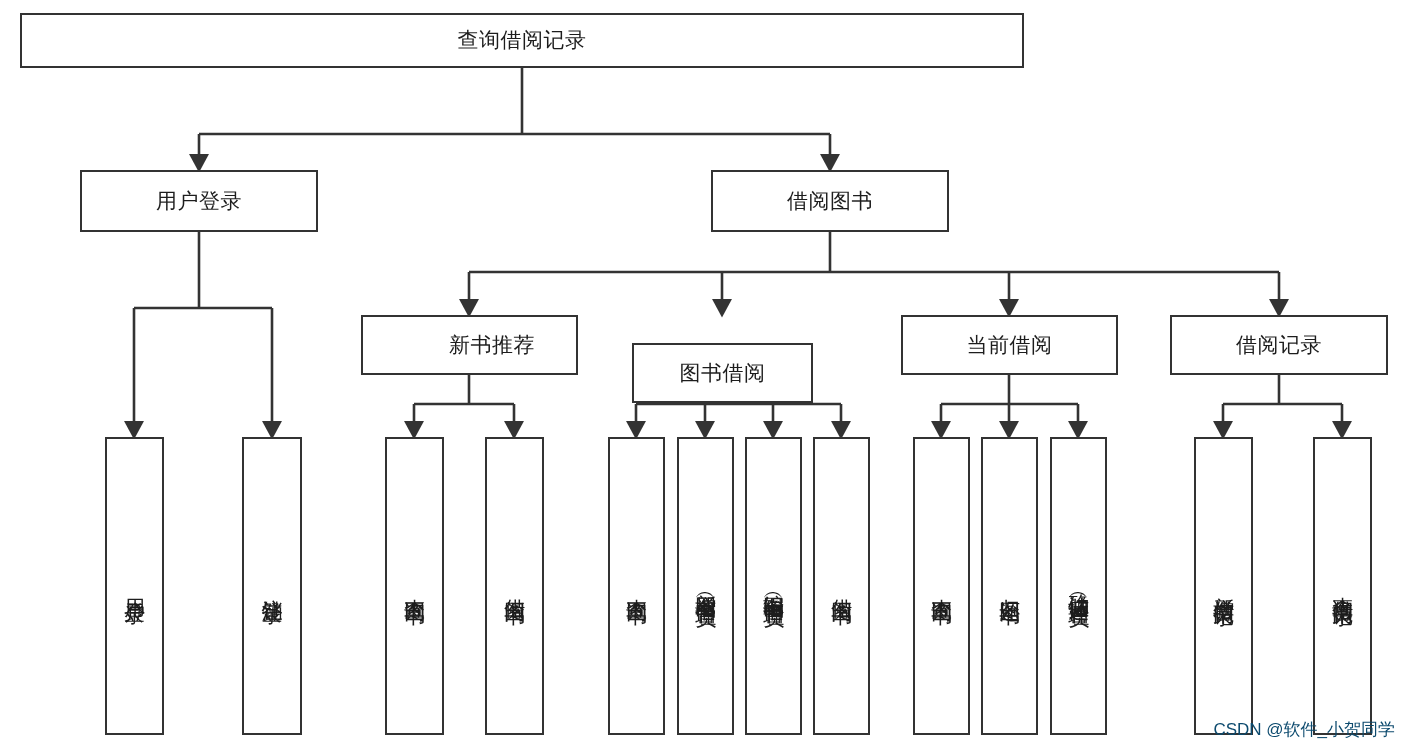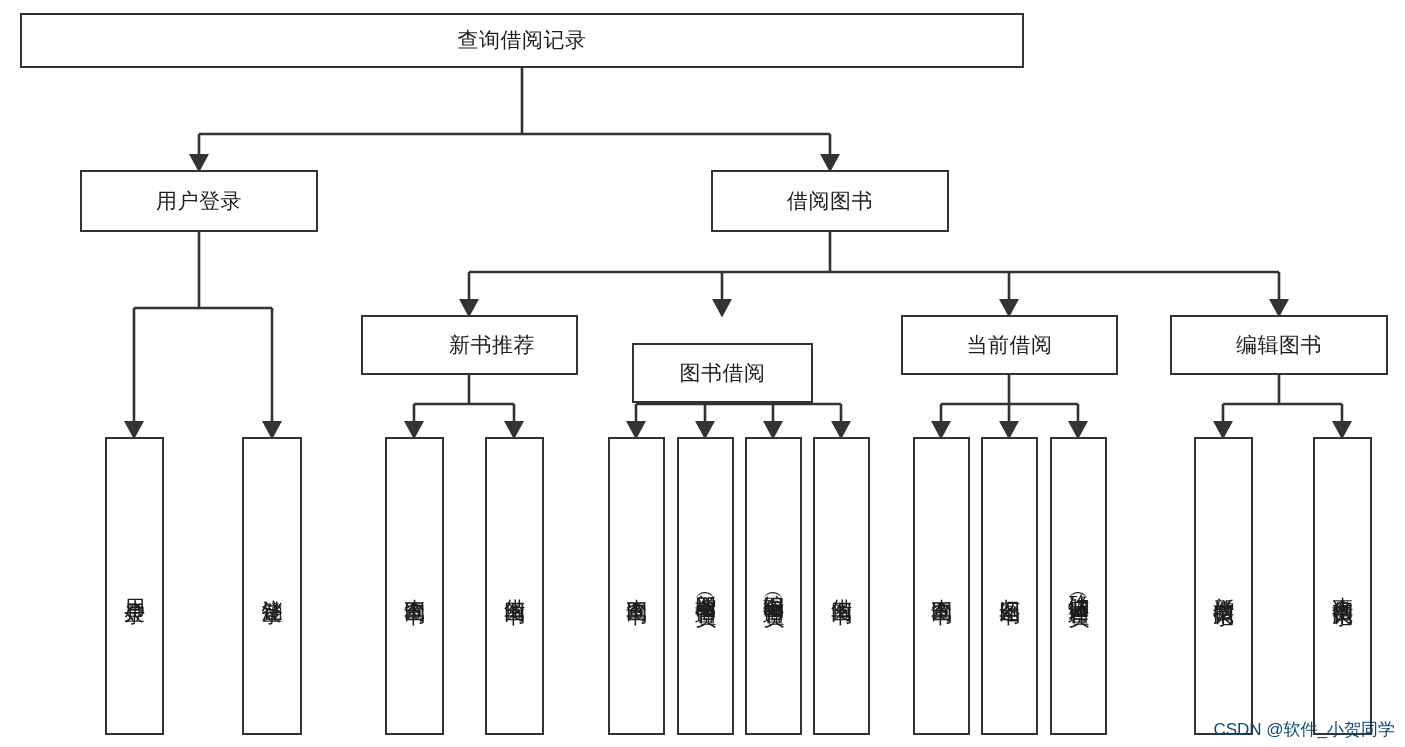--- a/index.html
+++ b/index.html
@@ -134,21 +134,21 @@
   <div class="node" style="left:361px; top:315px; width:217px; height:60px;padding-left:45px;">
     <span class="node-label">新书推荐</span>
   </div>
   <div class="node" style="left:632px; top:315px; width:181px; height:60px;margin-top:28px;">
     <span class="node-label">图书借阅</span>
   </div>
   <div class="node" style="left:901px; top:315px; width:217px; height:60px;">
     <span class="node-label">当前借阅</span>
   </div>
   <div class="node" style="left:1170px; top:315px; width:218px; height:60px;">
-    <span class="node-label">编辑图书</span>
+    <span class="node-label">借阅记录</span>
   </div>
 
   <div class="node vertical" style="left:105px; top:437px; width:59px; height:298px;">
     <span class="node-label">用户登录</span>
   </div>
   <div class="node vertical" style="left:242px; top:437px; width:60px; height:298px;">
     <span class="node-label">注销登录</span>
   </div>
 
   <div class="node vertical" style="left:385px; top:437px; width:59px; height:298px;">

